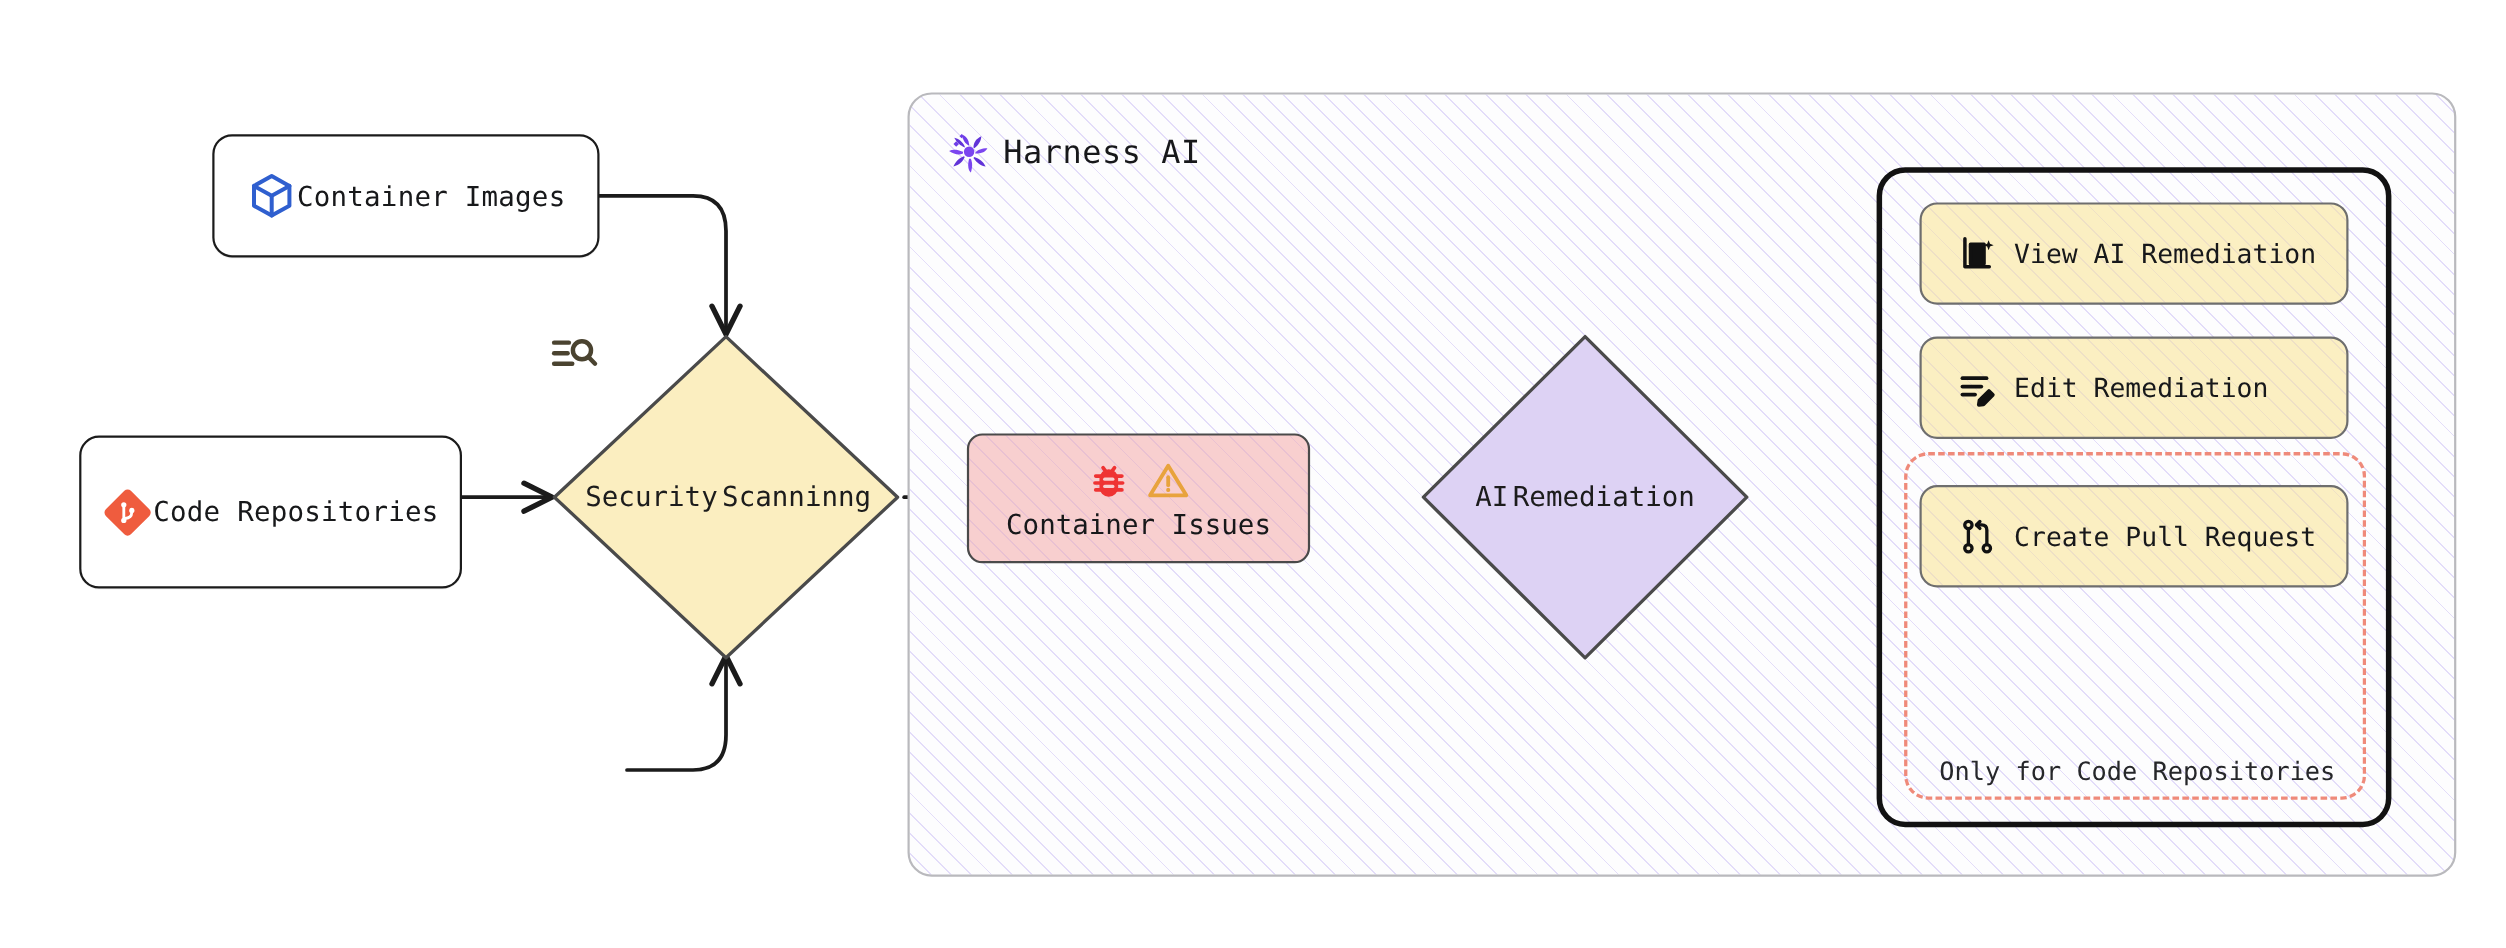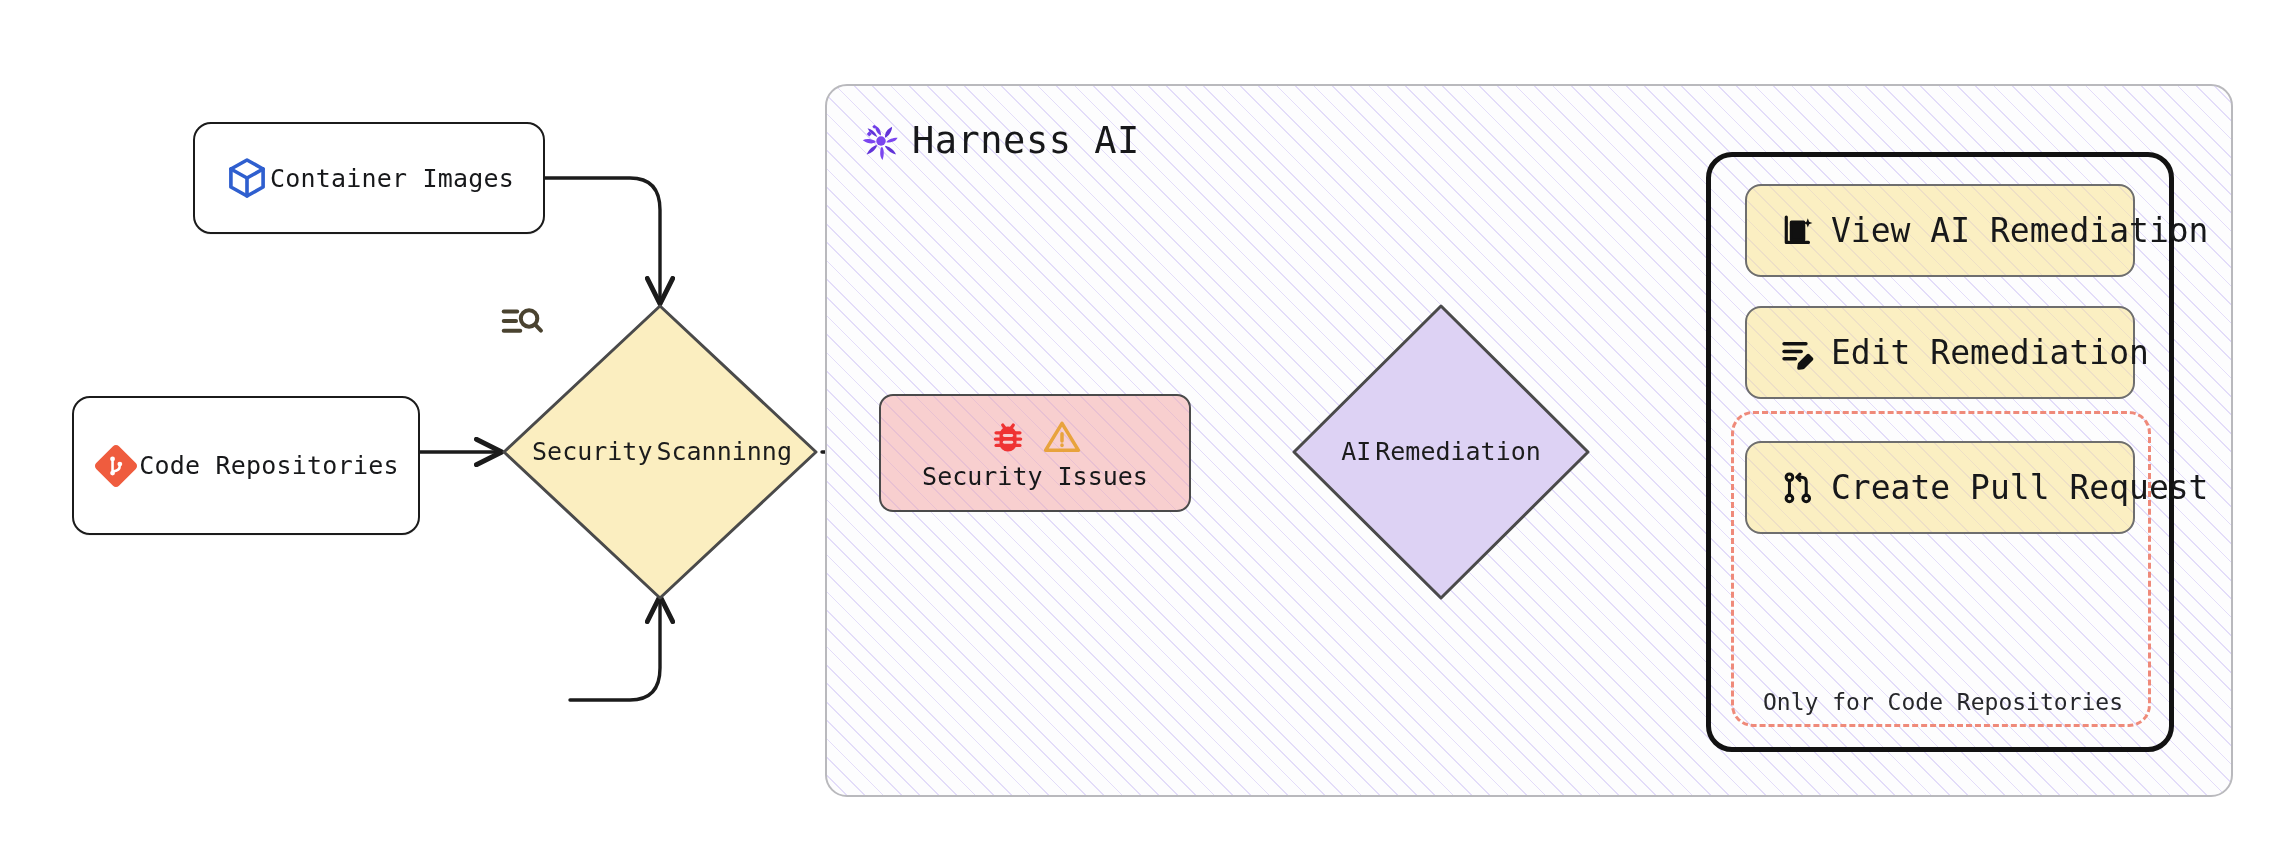--- a/index.html
+++ b/index.html
@@ -25,42 +25,42 @@
   .dt-line{font-size:25px;line-height:1.34;color:#1c1c1c;white-space:nowrap;}
 
   
   #harness{position:absolute;left:825px;top:84px;width:1408px;height:713px;
     border:2px solid #b9b9bd;border-radius:22px;background:#fdfdfe;
     background-image:repeating-linear-gradient(45deg,
         rgba(124,92,230,.20) 0px, rgba(124,92,230,.20) 1.2px,
         rgba(255,255,255,0) 1.2px, rgba(255,255,255,0) 13px);
     box-sizing:border-box;}
   #harness-title{position:absolute;left:862px;top:119px;display:flex;align-items:center;gap:12px;}
-  #harness-title .t{font-size:37px;color:#17181a;letter-spacing:.5px;}
+  #harness-title .t{font-size:29px;color:#17181a;letter-spacing:.5px;}
 
   
   #sec-issues{left:879px;top:394px;width:312px;height:118px;
     background:#f8cfcf;border:2.4px solid #4a4a4a;border-radius:14px;
     background-image:repeating-linear-gradient(45deg,
         rgba(124,92,230,.12) 0px, rgba(124,92,230,.12) 1.2px,
         rgba(255,255,255,0) 1.2px, rgba(255,255,255,0) 13px);
     flex-direction:column;gap:4px;}
   #sec-issues .ico-row{display:flex;align-items:center;gap:12px;}
   #sec-issues .lbl{font-size:25px;color:#17181a;white-space:nowrap;}
 
   
   #actions-panel{position:absolute;left:1706px;top:152px;width:468px;height:600px;
     border:5px solid #121212;border-radius:26px;box-sizing:border-box;}
   .act-btn{position:absolute;box-sizing:border-box;height:93px;width:390px;left:1745px;
     background:#fbefc2;border:2px solid #6e6e6e;border-radius:16px;
     background-image:repeating-linear-gradient(45deg,
         rgba(124,92,230,.10) 0px, rgba(124,92,230,.10) 1.2px,
         rgba(255,255,255,0) 1.2px, rgba(255,255,255,0) 13px);
     display:flex;align-items:center;gap:14px;padding-left:32px;}
-  .act-btn .lbl{font-size:33px;color:#17181a;white-space:nowrap;}
+  .act-btn .lbl{font-size:24px;color:#17181a;white-space:nowrap;}
   #dashed-group{position:absolute;left:1731px;top:411px;width:420px;height:316px;
     border:3px dashed #ef8a7a;border-radius:22px;box-sizing:border-box;}
   #only-note{position:absolute;left:1763px;top:689px;font-size:23px;color:#26272a;
     white-space:nowrap;}
 
   
   #edges{position:absolute;inset:0;pointer-events:none;}
 </style>
 </head>
 <body>
@@ -180,21 +180,21 @@
         </svg>
       </span>
       <span class="icon">
         <svg width="42" height="42" viewBox="0 0 24 24" fill="none" stroke="#e8a33d" stroke-width="2" stroke-linejoin="round" stroke-linecap="round">
           <path d="M12 4.2 L21.4 19.6 H2.6 Z"></path>
           <path d="M12 10.2 V14.3"></path>
             <path d="M12 16.6 V16.9"></path>
         </svg>
       </span>
     </div>
-    <span class="lbl">Security Issues</span>
+    <span class="lbl">Container Issues</span>
   </div>
 
   <div class="diamond-wrap" style="left:1288px;top:300px;width:306px;height:304px;">
     <svg width="306" height="304" viewBox="0 0 306 304">
       <path d="M153 6 L300 152 L153 298 L6 152 Z" fill="#ddd2f4" stroke="#4a4a4a" stroke-width="3" stroke-linejoin="round"></path>
     </svg>
     <div class="diamond-text">
       <span class="dt-line">AI</span>
       <span class="dt-line">Remediation</span>
     </div>

